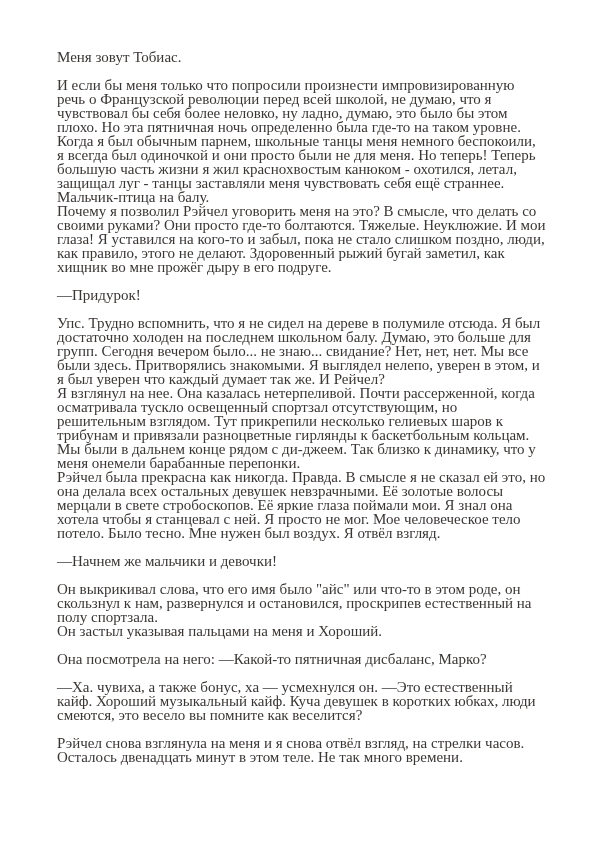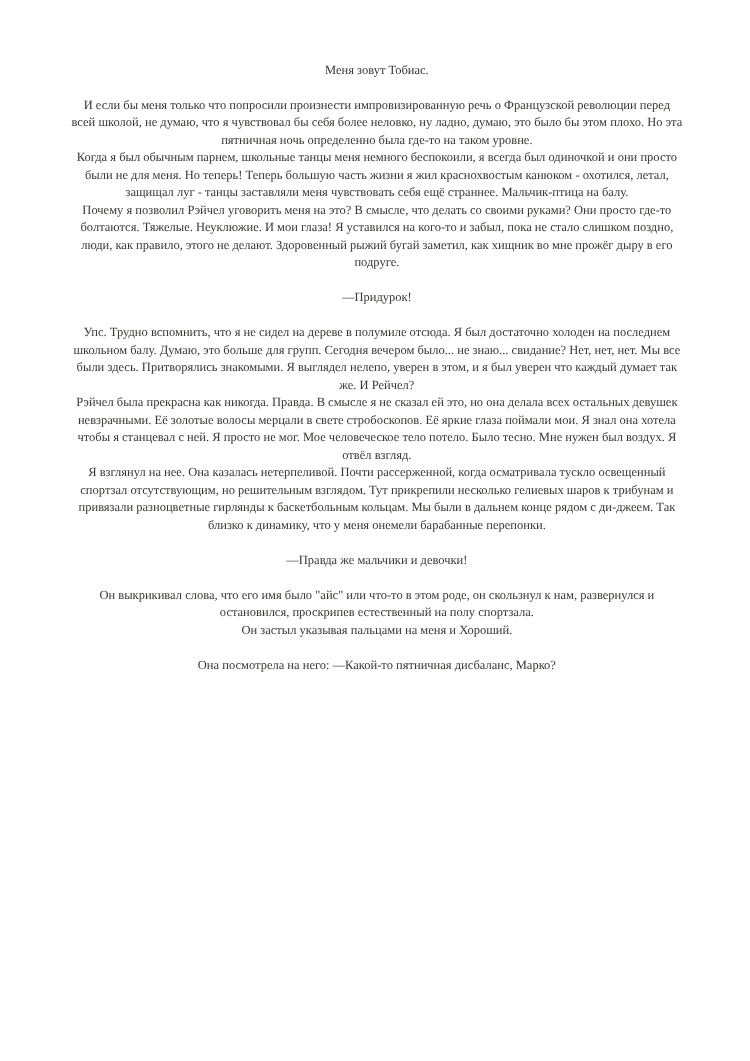--- a/index.html
+++ b/index.html
@@ -11,24 +11,24 @@
     position: relative;
     width: 600px;
     height: 849px;
     background: #ffffff;
     box-sizing: border-box;
     padding: 50px 54px 0 57px;
     overflow: hidden;
   }
   .text-column {
     font-family: "Liberation Serif", "DejaVu Serif", serif;
-    font-size: 10px;
+    font-size: 15px;
     line-height: 14px;
     color: #3a3634;
-    text-align: center;
+    text-align: left;
   }
   .text-block {
     margin: 0 0 14px 0;
   }
   .text-block p {
     margin: 0;
     padding: 0;
   }
 </style>
 </head>
@@ -46,34 +46,41 @@
       <p>Когда я был обычным парнем, школьные танцы меня немного беспокоили, я всегда был одиночкой и они просто были не для меня. Но теперь! Теперь большую часть жизни я жил краснохвостым канюком - охотился, летал, защищал луг - танцы заставляли меня чувствовать себя ещё страннее. Мальчик-птица на балу.</p>
       <p>Почему я позволил Рэйчел уговорить меня на это? В смысле, что делать со своими руками? Они просто где-то болтаются. Тяжелые. Неуклюжие. И мои глаза! Я уставился на кого-то и забыл, пока не стало слишком поздно, люди, как правило, этого не делают. Здоровенный рыжий бугай заметил, как хищник во мне прожёг дыру в его подруге.</p>
     </div>
 
     <div class="text-block">
       <p>—Придурок!</p>
     </div>
 
     <div class="text-block">
       <p>Упс. Трудно вспомнить, что я не сидел на дереве в полумиле отсюда. Я был достаточно холоден на последнем школьном балу. Думаю, это больше для групп. Сегодня вечером было... не знаю... свидание? Нет, нет, нет. Мы все были здесь. Притворялись знакомыми. Я выглядел нелепо, уверен в этом, и я был уверен что каждый думает так же. И Рейчел?</p>
+      <p>Я взглянул на нее. Она казалась нетерпеливой. Почти рассерженной, когда осматривала тускло освещенный спортзал отсутствующим, но решительным взглядом. Тут прикрепили несколько гелиевых шаров к трибунам и привязали разноцветные гирлянды к баскетбольным кольцам. Мы были в дальнем конце рядом с ди-джеем. Так близко к динамику, что у меня онемели барабанные перепонки.</p>
       <p>Рэйчел была прекрасна как никогда. Правда. В смысле я не сказал ей это, но она делала всех остальных девушек невзрачными. Её золотые волосы мерцали в свете стробоскопов. Её яркие глаза поймали мои. Я знал она хотела чтобы я станцевал с ней. Я просто не мог. Мое человеческое тело потело. Было тесно. Мне нужен был воздух. Я отвёл взгляд.</p>
-      <p>Я взглянул на нее. Она казалась нетерпеливой. Почти рассерженной, когда осматривала тускло освещенный спортзал отсутствующим, но решительным взглядом. Тут прикрепили несколько гелиевых шаров к трибунам и привязали разноцветные гирлянды к баскетбольным кольцам. Мы были в дальнем конце рядом с ди-джеем. Так близко к динамику, что у меня онемели барабанные перепонки.</p>
     </div>
 
 
     <div class="text-block">
-      <p>—Правда же мальчики и девочки!</p>
+      <p>—Начнем же мальчики и девочки!</p>
     </div>
 
     <div class="text-block">
       <p>Он выкрикивал слова, что его имя было "айс" или что-то в этом роде, он скользнул к нам, развернулся и остановился, проскрипев естественный на полу спортзала.</p>
       <p>Он застыл указывая пальцами на меня и Хороший.</p>
     </div>
 
     <div class="text-block">
       <p>Она посмотрела на него: —Какой-то пятничная дисбаланс, Марко?</p>
     </div>
 
+    <div class="text-block">
+      <p>—Ха. чувиха, а также бонус, ха — усмехнулся он. —Это естественный кайф. Хороший музыкальный кайф. Куча девушек в коротких юбках, люди смеются, это весело вы помните как веселится?</p>
+    </div>
 
+    <div class="text-block">
+      <p>Рэйчел снова взглянула на меня и я снова отвёл взгляд, на стрелки часов.</p>
+      <p>Осталось двенадцать минут в этом теле. Не так много времени.</p>
+    </div>
 
   </div>
 </div>
 
 </body></html>

